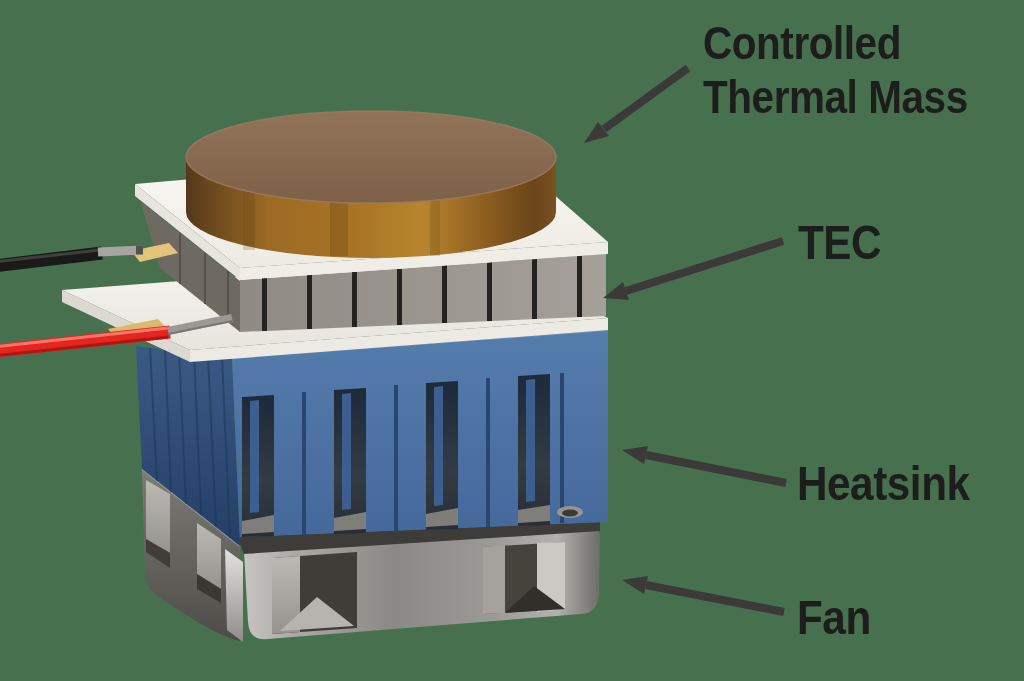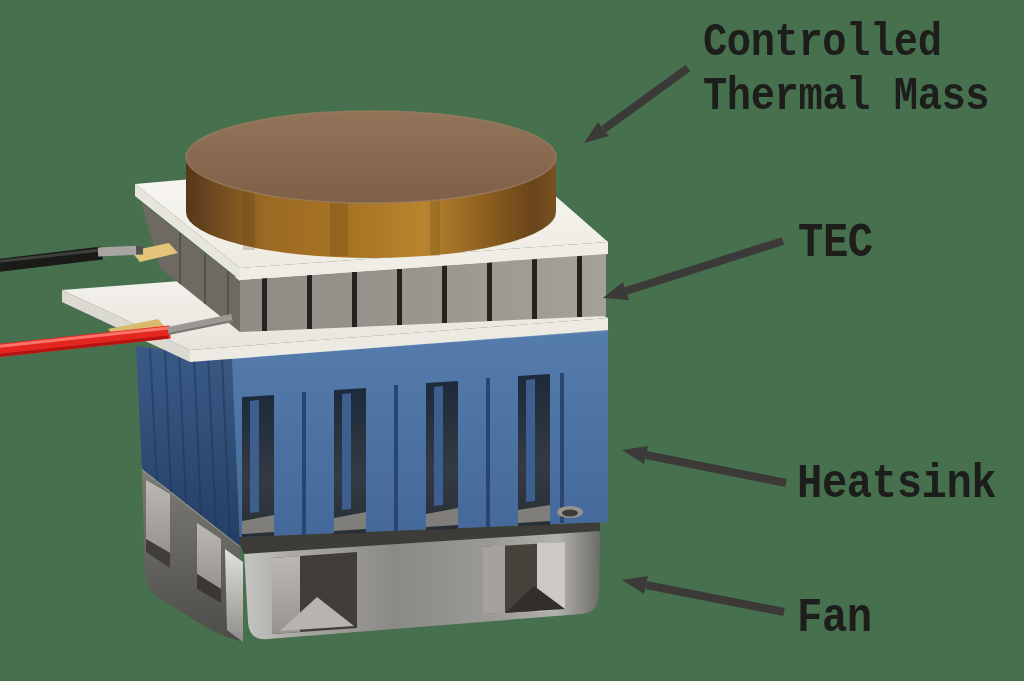--- a/index.html
+++ b/index.html
@@ -1,19 +1,19 @@
 <!DOCTYPE html>
 <html style="--background: #47714e; --label-text: #1d1d1b; --arrow: #3b3a38; --copper-top: #8b6d55; --copper-side: #a06a22; --ceramic-white: #f2efe9; --pillar-gray: #979389; --pad-gold: #e3c47a; --heatsink-blue: #4c72a4; --heatsink-dark-blue: #2c4a74; --fan-gray: #9a9894; --wire-black: #1a1a18; --wire-red: #e42621; --solder-silver: #a8a5a0;"><head>
 <meta charset="utf-8">
 <style>
   html,body{margin:0;padding:0;background:var(--background,#47714e);}
   .stage{
     position:relative;width:1016px;height:681px;overflow:hidden;
     background:var(--background,#47714e);
-    font-family:Liberation Mono, monospace;
+    font-family:Liberation Sans, sans-serif;
   }
   .stage svg{position:absolute;left:0;top:0;}
   .label{
     position:absolute;
     font-weight:bold;
     color:var(--label-text,#1d1d1b);
     letter-spacing:-0.5px;
     transform:scaleX(.88);
     transform-origin:left top;
     white-space:nowrap;

